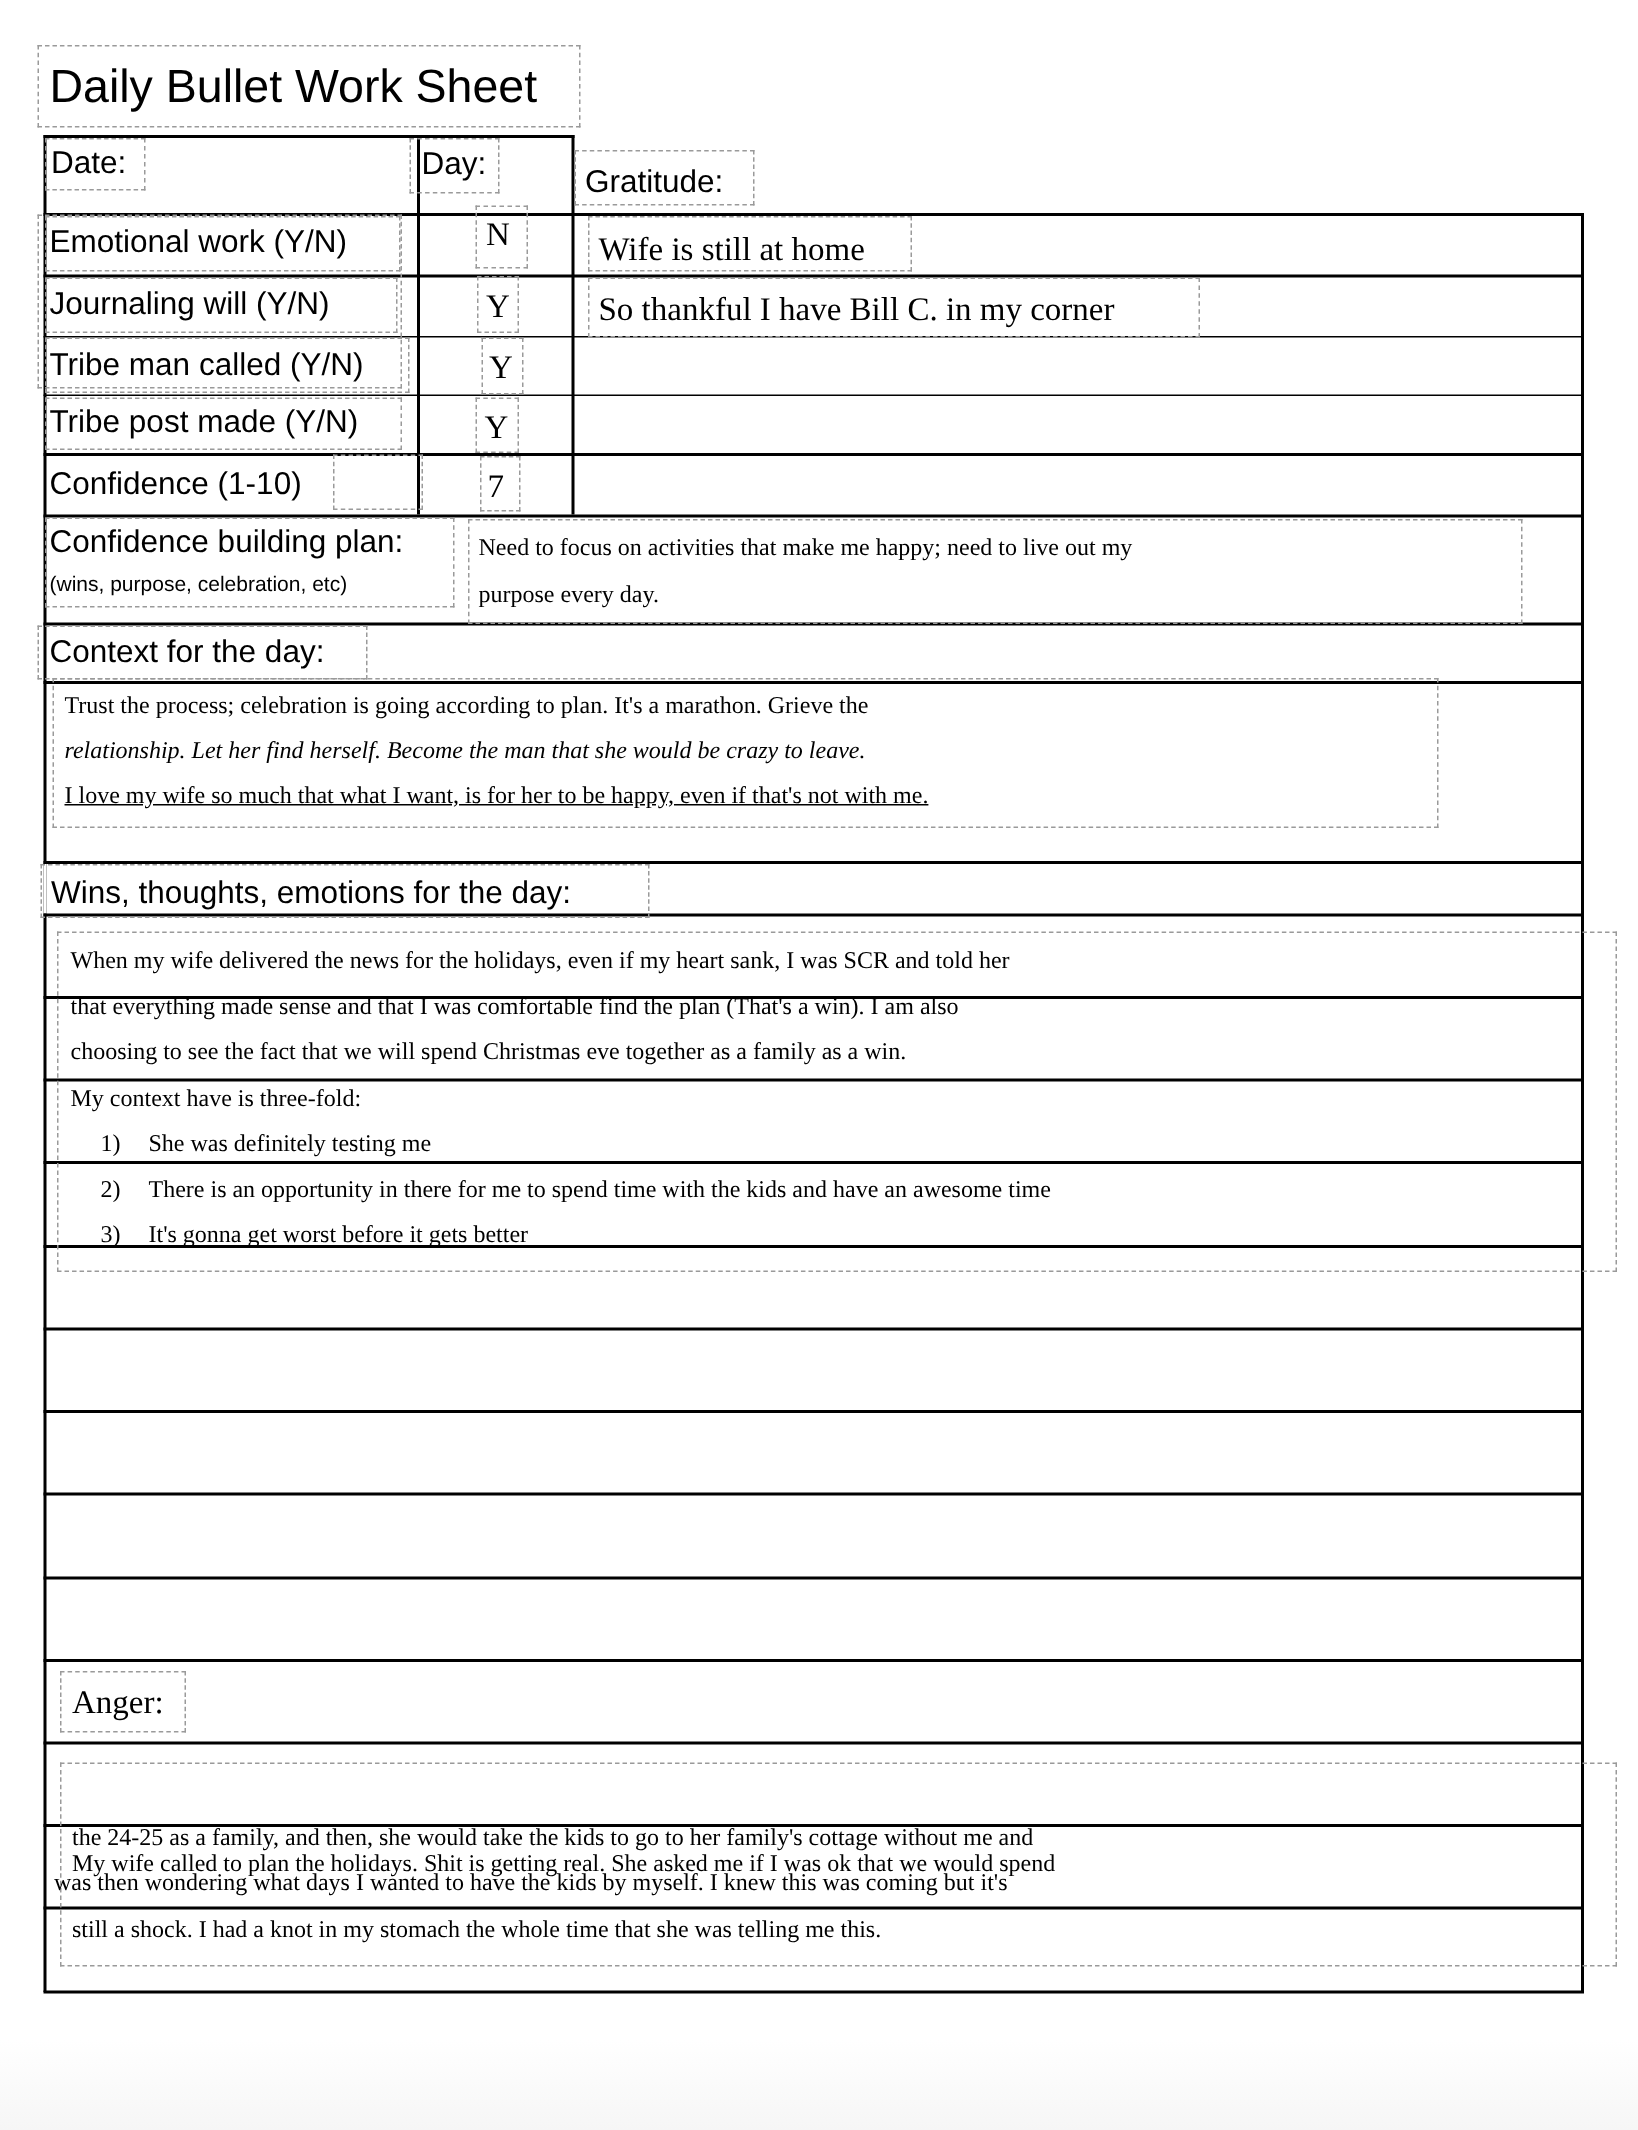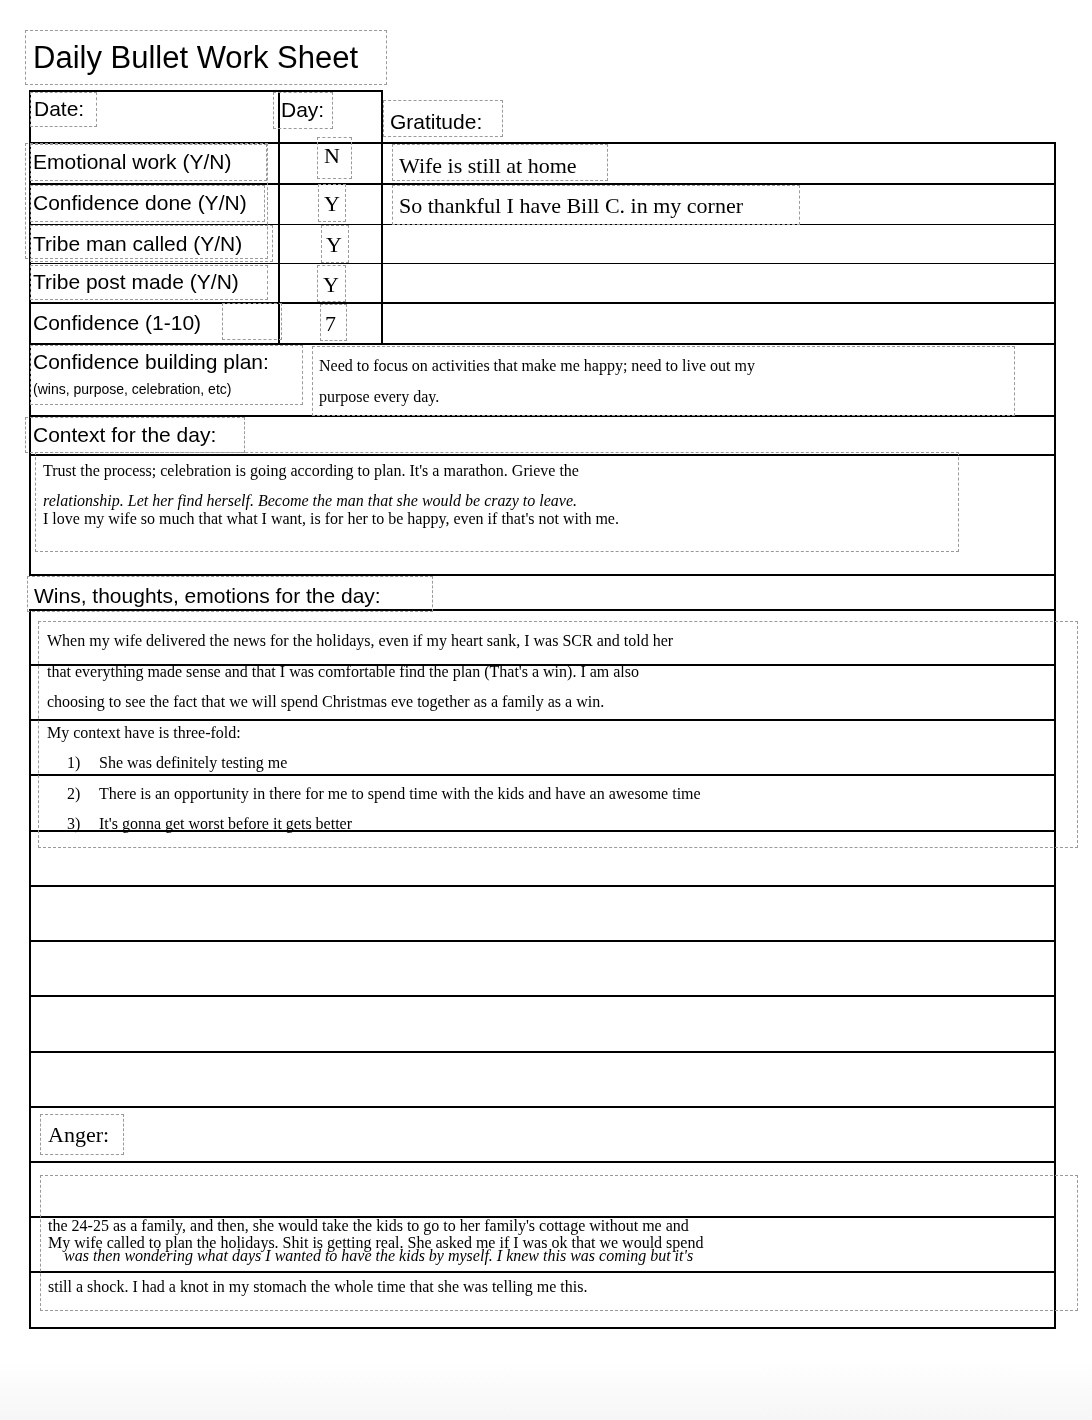--- a/index.html
+++ b/index.html
@@ -72,21 +72,21 @@
 <div class="abs sans label" style="left:390px;top:109px;">Gratitude:</div>
 
 <div class="abs dash" style="left:25px;top:143px;width:243px;height:116px;"></div>
 
 <div class="abs dash" style="left:30px;top:144px;width:237px;height:37px;"></div>
 <div class="abs sans label" style="left:33px;top:149px;">Emotional work  (Y/N)</div>
 <div class="abs dash" style="left:317px;top:137px;width:35px;height:42px;"></div>
 <div class="abs serif val" style="left:324px;top:143px;">N</div>
 
 <div class="abs dash" style="left:30px;top:185px;width:235px;height:37px;"></div>
-<div class="abs sans label" style="left:33px;top:190px;">Confidence done (Y/N)</div>
+<div class="abs sans label" style="left:33px;top:190px;">Journaling will (Y/N)</div>
 <div class="abs dash" style="left:318px;top:184px;width:28px;height:38px;"></div>
 <div class="abs serif val" style="left:324px;top:191px;">Y</div>
 
 <div class="abs dash" style="left:30px;top:225px;width:243px;height:37px;"></div>
 <div class="abs sans label" style="left:33px;top:231px;">Tribe man called (Y/N)</div>
 <div class="abs dash" style="left:321px;top:225px;width:28px;height:38px;"></div>
 <div class="abs serif val" style="left:326px;top:232px;">Y</div>
 
 <div class="abs dash" style="left:30px;top:265px;width:238px;height:35px;"></div>
 <div class="abs sans label" style="left:33px;top:269px;">Tribe post made (Y/N)</div>
@@ -108,32 +108,32 @@
 <div class="abs sans small" style="left:33px;top:381px;">(wins, purpose, celebration, etc)</div>
 <div class="abs dash" style="left:312px;top:346px;width:703px;height:70px;"></div>
 <div class="abs serif para" style="left:319px;top:351px;">Need to focus on activities that make me happy; need to live out my</div>
 <div class="abs serif para" style="left:319px;top:382px;">purpose every day.</div>
 
 <div class="abs dash" style="left:25px;top:417px;width:220px;height:36px;"></div>
 <div class="abs sans label" style="left:33px;top:422px;">Context for the day:</div>
 <div class="abs dash" style="left:35px;top:452px;width:924px;height:100px;"></div>
 <div class="abs serif para" style="left:43px;top:456px;">Trust the process; celebration is going according to plan. It's a marathon. Grieve the</div>
 <div class="abs serif para" style="left:43px;top:486px;font-style:italic;">relationship. Let her find herself. Become the man that she would be crazy to leave.</div>
-<div class="abs serif para" style="left:43px;top:504px;">I love my wife so much that what I want, is for her to be happy, even if that's not with me.</div>
+<div class="abs serif para" style="left:43px;top:516px;text-decoration:underline;">I love my wife so much that what I want, is for her to be happy, even if that's not with me.</div>
 
 <div class="abs dash" style="left:27px;top:576px;width:406px;height:36px;"></div>
 <div class="abs sans label" style="left:34px;top:583px;">Wins, thoughts, emotions for the day:</div>
 <div class="abs dash" style="left:38px;top:621px;width:1040px;height:227px;"></div>
 <div class="abs serif para" style="left:47px;top:626px;">When my wife delivered the news for the holidays, even if my heart sank, I was SCR and told her</div>
 <div class="abs serif para" style="left:47px;top:657px;">that everything made sense and that I was comfortable find the plan (That's a win). I am also</div>
 <div class="abs serif para" style="left:47px;top:687px;">choosing to see the fact that we will spend Christmas eve together as a family as a win.</div>
 <div class="abs serif para" style="left:47px;top:718px;">My context have is three-fold:</div>
 <div class="abs serif para list-row" style="left:45px;top:748px;"><span class="num">1)</span><span>She was definitely testing me</span></div>
 <div class="abs serif para list-row" style="left:45px;top:779px;"><span class="num">2)</span><span>There is an opportunity in there  for me to spend time with the kids and have an awesome time</span></div>
 <div class="abs serif para list-row" style="left:45px;top:809px;"><span class="num">3)</span><span>It's gonna get worst before it gets better</span></div>
 
 <div class="abs dash" style="left:40px;top:1114px;width:84px;height:41px;"></div>
 <div class="abs serif val" style="left:48px;top:1122px;">Anger:</div>
 <div class="abs dash" style="left:40px;top:1175px;width:1038px;height:136px;"></div>
 <div class="abs serif para" style="left:48px;top:1180px;margin-top:48px;">My wife called to plan the holidays. Shit is getting real. She asked me if I was ok that we would spend</div>
 <div class="abs serif para" style="left:48px;top:1211px;">the 24-25 as a family, and then, she would take the kids to go to her family's cottage without me and</div>
-<div class="abs serif para" style="left:64px;top:1241px;font-style:italic;">was then wondering what days I wanted to have the kids by myself. I knew this was coming but it's</div>
+<div class="abs serif para" style="left:36px;top:1241px;">was then wondering what days I wanted to have the kids by myself. I knew this was coming but it's</div>
 <div class="abs serif para" style="left:48px;top:1272px;">still a shock. I had a knot in my stomach the whole time that she was telling me this.</div>
 
 </body></html>

